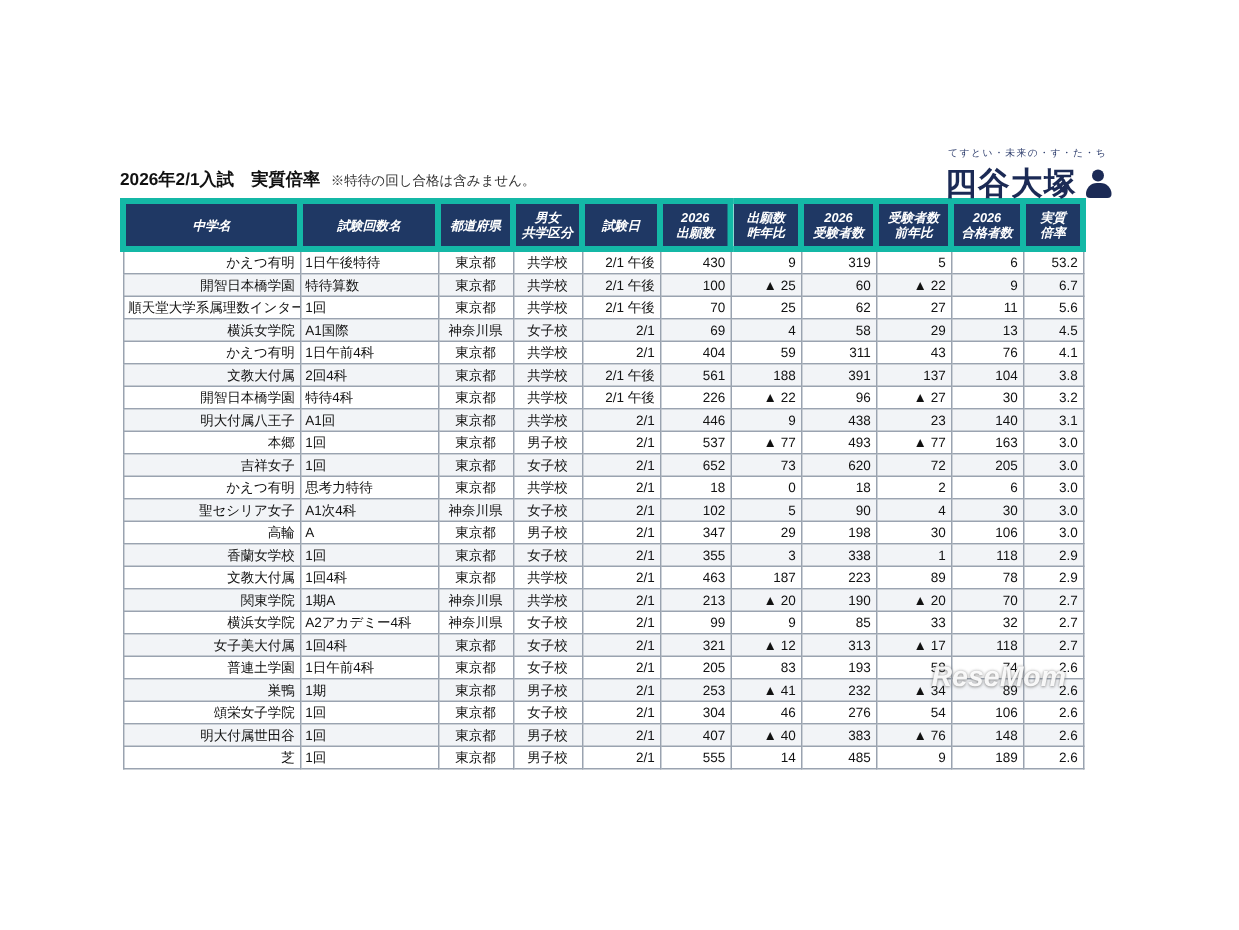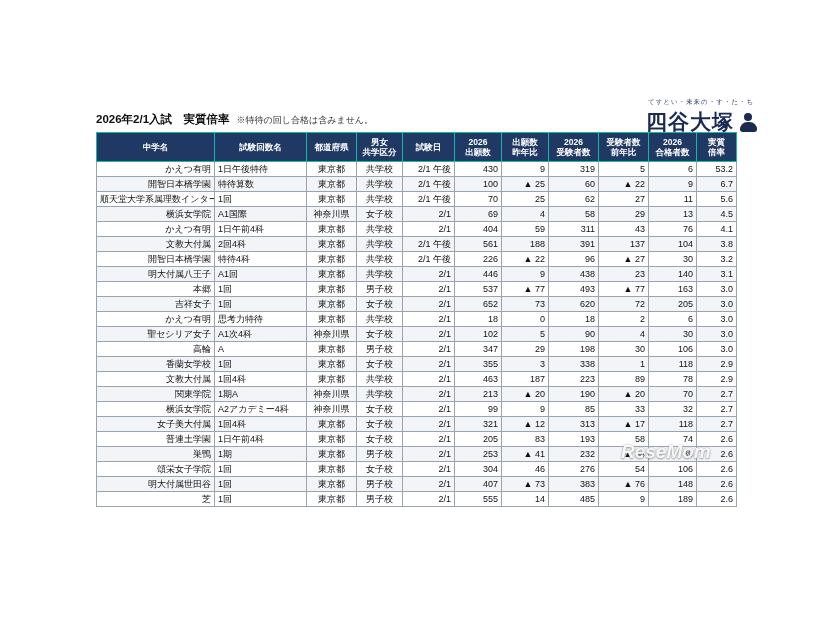--- a/index.html
+++ b/index.html
@@ -17,21 +17,21 @@
   }
   .page {
     position: absolute;
     left: 0; top: 0;
     width: 826px;
     height: 620px;
     background: #ffffff;
   }
   .sheet {
     position: absolute;
-    left: 96px;
+    left: 80px;
     top: 112px;
     width: 640px;
   }
   .header-row {
     display: flex;
     align-items: flex-end;
     justify-content: space-between;
     margin-bottom: 5px;
   }
   .title-wrap {
@@ -111,21 +111,22 @@
   }
   table.ranking thead th {
     background: #1f3864;
     color: #ffffff;
     font-weight: bold;
     text-align: center;
     font-size: 8.5px;
     line-height: 10px;
     padding: 1px 2px;
     height: 26px;
-    border: 1px solid #14b8a6;
+    border: 4px solid #14b8a6;
+    font-style: italic;
   }
   thead th .two-line {
     display: block;
   }
   td.c-school { text-align: right; }
   td.c-exam { text-align: left; }
   td.c-pref { text-align: center; }
   td.c-gender { text-align: center; }
   td.c-date { text-align: right; }
   td.c-num { text-align: right; }
@@ -508,21 +509,21 @@
             <td class="c-num">106</td>
             <td class="c-num">2.6</td>
           </tr>
           <tr>
             <td class="c-school">明大付属世田谷</td>
             <td class="c-exam">1回</td>
             <td class="c-pref">東京都</td>
             <td class="c-gender">男子校</td>
             <td class="c-date">2/1</td>
             <td class="c-num">407</td>
-            <td class="c-num">▲ 73</td>
+            <td class="c-num">▲ 40</td>
             <td class="c-num">383</td>
             <td class="c-num">▲ 76</td>
             <td class="c-num">148</td>
             <td class="c-num">2.6</td>
           </tr>
           <tr>
             <td class="c-school">芝</td>
             <td class="c-exam">1回</td>
             <td class="c-pref">東京都</td>
             <td class="c-gender">男子校</td>

